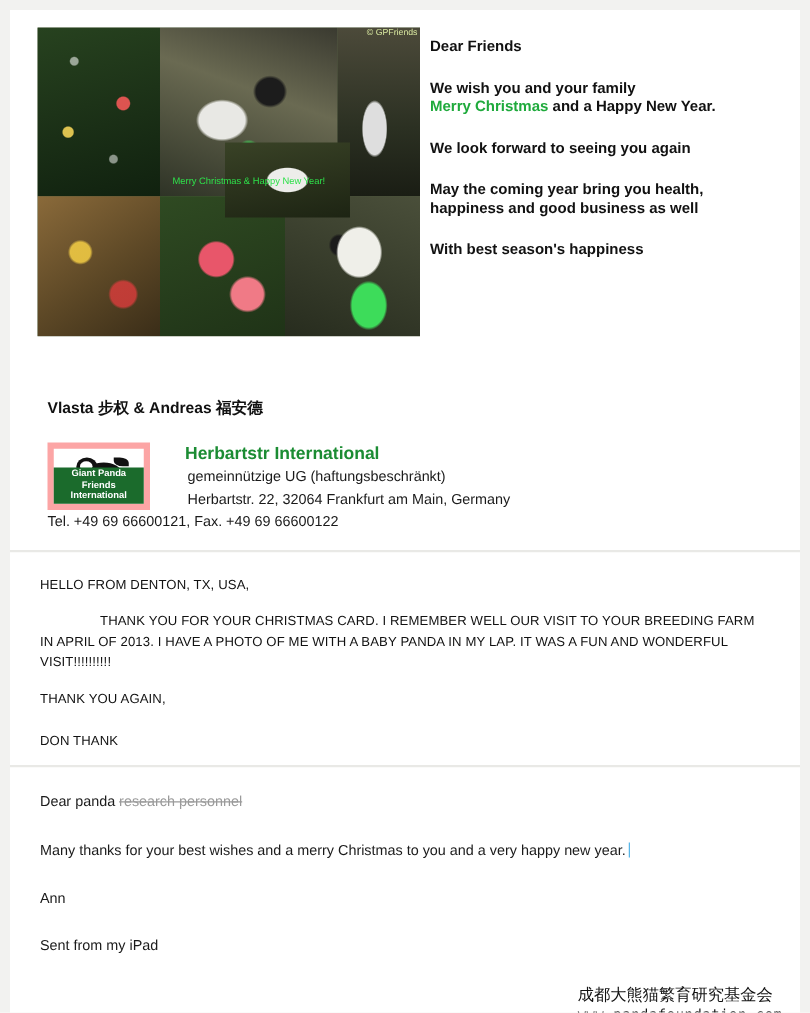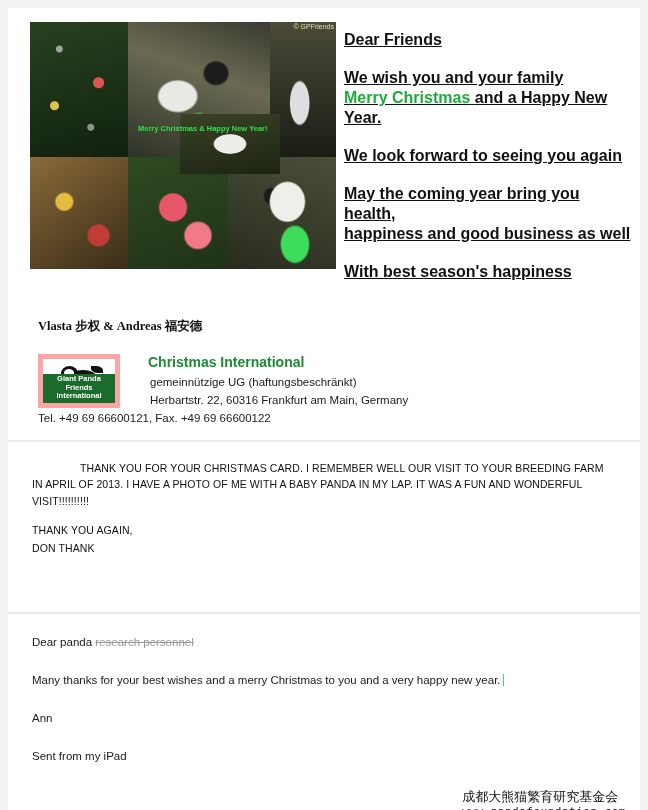--- a/index.html
+++ b/index.html
@@ -90,47 +90,45 @@
     position: absolute;
     right: 2px;
     top: 1px;
     font-size: 7px;
     color: #d8e8a0;
     font-family: "Liberation Sans", sans-serif;
   }
   .collage-caption {
     position: absolute;
     left: 108px;
-    top: 102px;
+    top: 118px;
     font-size: 7.5px;
-    font-weight: bold;
+    font-weight: normal;
     color: #2ee04a;
     white-space: nowrap;
   }
   .card-text {
     position: absolute;
     left: 336px;
     top: 22px;
     width: 290px;
-    font-size: 16px;
+    font-size: 12px;
     font-weight: bold;
     color: #111111;
     line-height: 1.25;
-    text-decoration: underline;
   }
   .card-text p { margin: 0 0 18px 0; }
   .card-text .xmas { color: #1faa3c; }
   .signature {
     position: absolute;
     left: 30px;
     top: 310px;
     font-size: 12.5px;
     font-weight: bold;
     color: #111;
-    font-family: Liberation Serif, serif;
   }
   .org-block {
     position: absolute;
     left: 30px;
     top: 342px;
     width: 580px;
   }
   .logo {
     position: absolute;
     left: 0;
@@ -209,21 +207,21 @@
     background: #fff;
   }
   .reply-section p {
     margin: 0 0 13px 0;
     font-size: 10.5px;
     color: #111;
     line-height: 1.55;
     letter-spacing: .1px;
   }
   .reply-section p.indent { text-indent: 48px; }
-  .reply-section p.tight { margin-bottom: 2px; }
+  .reply-section p.tight { margin-bottom: 18px; }
   
   .ipad-section {
     position: relative;
     padding: 22px 24px 0 24px;
     box-sizing: border-box;
     background: #fff;
     height: 220px;
   }
   .ipad-section p {
     margin: 0 0 26px 0;
@@ -303,28 +301,29 @@
           <div class="body"></div>
           <div class="head"></div>
           <div class="face"></div>
           <div class="leaf"></div>
         </div>
         <div class="bar">
           <div>Giant Panda Friends</div>
           <div>International</div>
         </div>
       </div>
-      <div class="org-name">Christmas International</div>
+      <div class="org-name">Herbartstr International</div>
       <div class="org-line l1">gemeinnützige UG (haftungsbeschränkt)</div>
-      <div class="org-line l2">Herbartstr. 22, 60316 Frankfurt am Main, Germany</div>
+      <div class="org-line l2">Herbartstr. 22, 32064 Frankfurt am Main, Germany</div>
     </div>
     <div class="org-tel">Tel. +49 69 66600121,  Fax. +49 69 66600122</div>
   </div>
 
   <div class="reply-section">
+    <p>HELLO FROM DENTON, TX,  USA,</p>
     <p class="indent">THANK YOU FOR YOUR CHRISTMAS CARD.    I REMEMBER WELL OUR VISIT TO YOUR BREEDING FARM IN APRIL OF 2013.   I HAVE A  PHOTO OF ME WITH A BABY PANDA IN MY LAP.  IT WAS A FUN AND WONDERFUL VISIT!!!!!!!!!!</p>
     <p class="tight">THANK YOU AGAIN,</p>
     <p>DON THANK</p>
   </div>
 
   <div class="ipad-section">
     <p>
       <span>Dear panda </span><span class="strike">research personnel</span>
     </p>
     <p>

